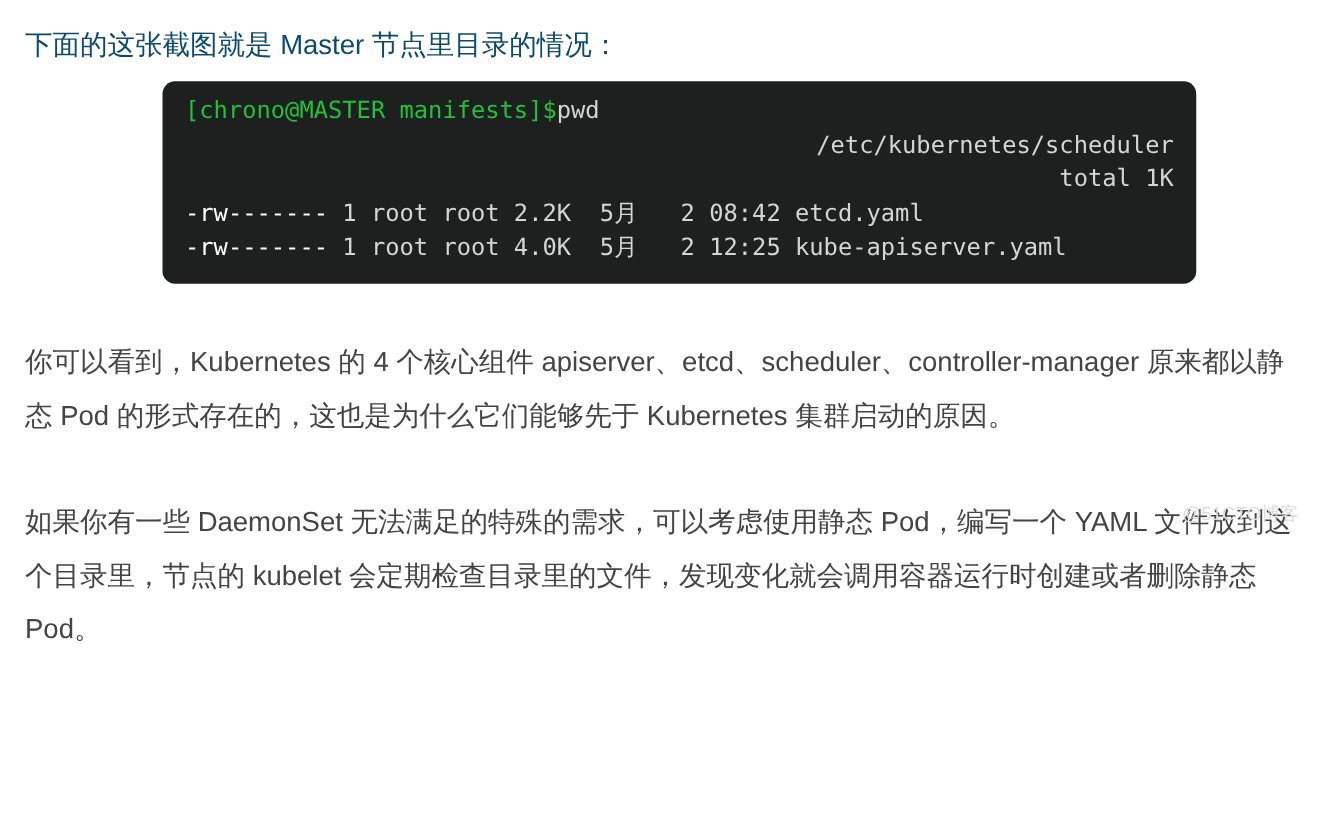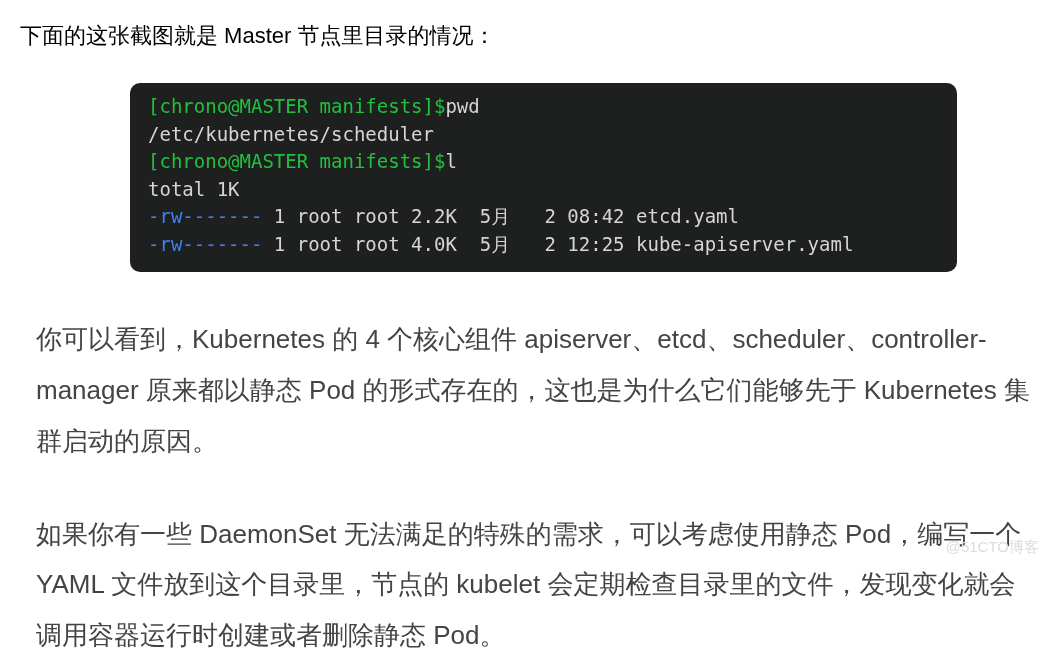--- a/index.html
+++ b/index.html
@@ -7,60 +7,59 @@
       padding: 18px 20px;
       font-family: -apple-system, BlinkMacSystemFont, "Segoe UI", "PingFang SC", "Hiragino Sans GB", "Microsoft YaHei", sans-serif;
       color: #333;
       background: #fff;
       width: 1057px;
       box-sizing: border-box;
       position: relative;
     }
     .intro {
       font-size: 22px;
-      color: #000000;
-      margin: 0 0 30px 0;
+      color: #0c4a6e;
+      margin: 0 0 12px 0;
       line-height: 1.6;
     }
     .terminal {
       background: #1e1f1f;
       border-radius: 10px;
       padding: 10px 18px 14px 18px;
       margin: 0 80px 0 110px;
       font-family: "SFMono-Regular", Consolas, "DejaVu Sans Mono", "Liberation Mono", monospace;
       font-size: 19px;
       line-height: 1.45;
     }
     .termline { white-space: pre; }
     .green { color: #22c03c; text-align: center; }
-    .white { color: #d5d5d5; }
-    .orange { color: #3b82f6; }
+    .white { color: #d5d5d5; text-align: right; }
+    .orange { color: #ffffff; }
     .para {
-      font-size: 26px;
+      font-size: 22px;
       color: #444;
       line-height: 1.95;
-      margin: 42px 0 0 16px;
+      margin: 42px 0 0 0;
     }
     .watermark {
       position: absolute;
       right: 18px;
       bottom: 122px;
       font-size: 15px;
       color: #dcdcdc;
     }
   </style>
 </head>
 <body>
 
 <p class="intro">下面的这张截图就是 Master 节点里目录的情况：</p>
 
 <div class="terminal">
   <div class="termline"><span class="green">[chrono@MASTER manifests]$</span><span class="white">pwd</span></div>
   <div class="termline white">/etc/kubernetes/scheduler</div>
-  <div class="termline"><span class="green">[chrono@MASTER manifests]$</span><span class="white">l</span></div>
   <div class="termline white">total 1K</div>
   <div class="termline"><span class="orange">-rw-------</span><span class="white"> 1 root root 2.2K  5月   2 08:42 etcd.yaml</span></div>
   <div class="termline"><span class="orange">-rw-------</span><span class="white"> 1 root root 4.0K  5月   2 12:25 kube-apiserver.yaml</span></div>
 </div>
 
 <p class="para">你可以看到，Kubernetes 的 4 个核心组件 apiserver、etcd、scheduler、controller-manager 原来都以静态 Pod 的形式存在的，这也是为什么它们能够先于 Kubernetes 集群启动的原因。</p>
 
 <p class="para">如果你有一些 DaemonSet 无法满足的特殊的需求，可以考虑使用静态 Pod，编写一个 YAML 文件放到这个目录里，节点的 kubelet 会定期检查目录里的文件，发现变化就会调用容器运行时创建或者删除静态 Pod。</p>
 
 <div class="watermark">@51CTO博客</div>

